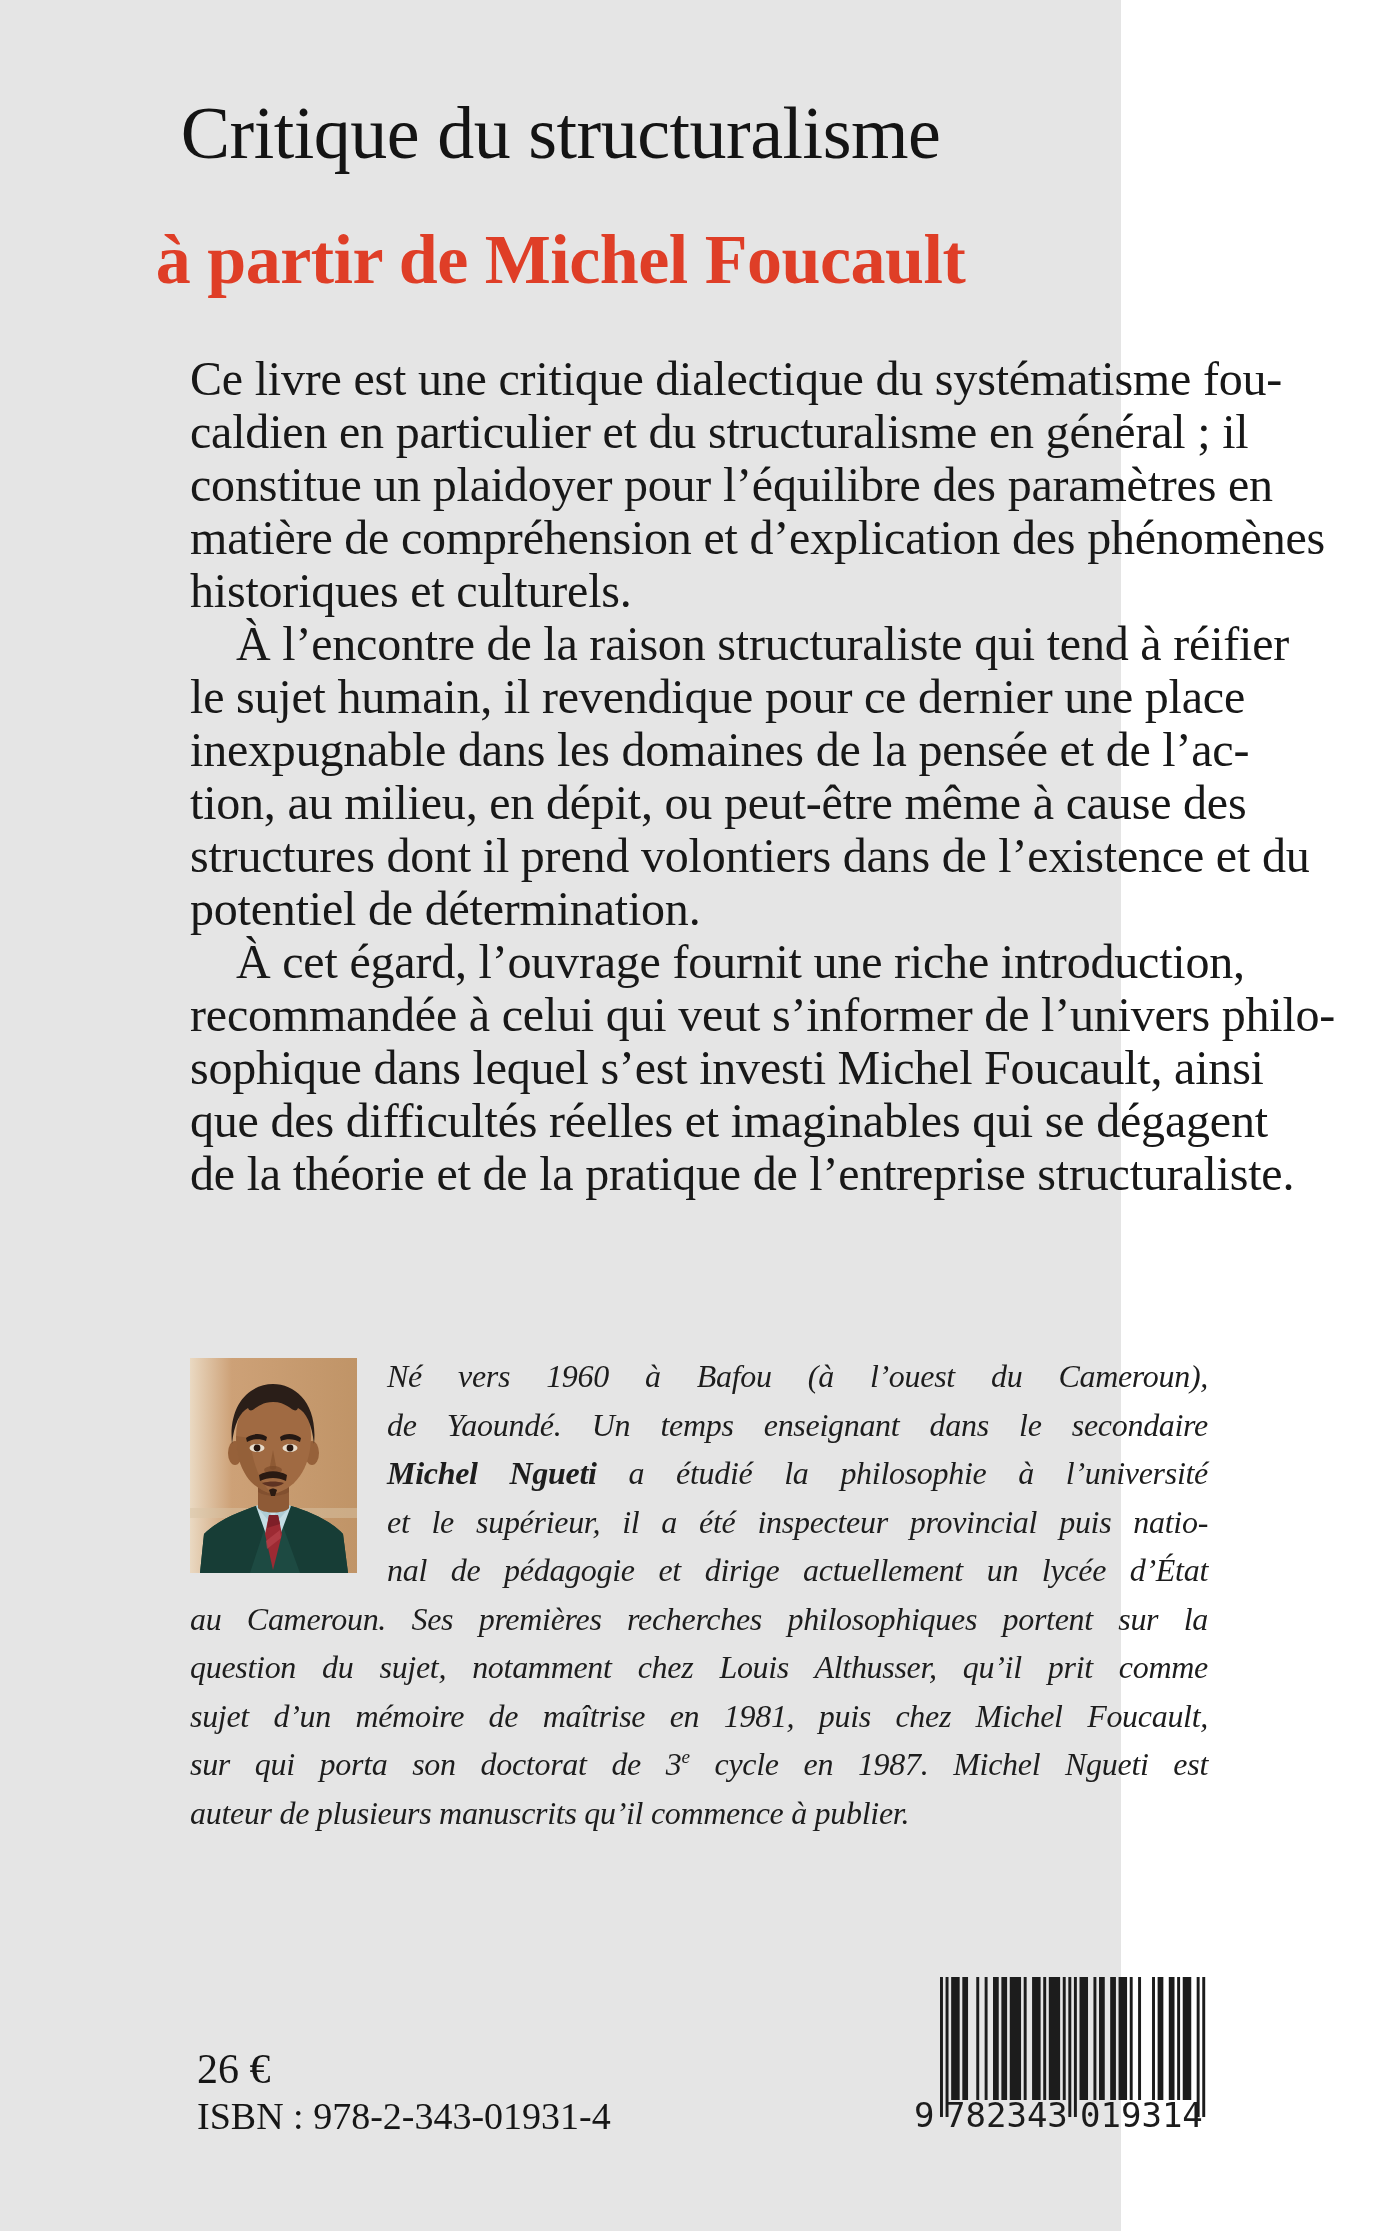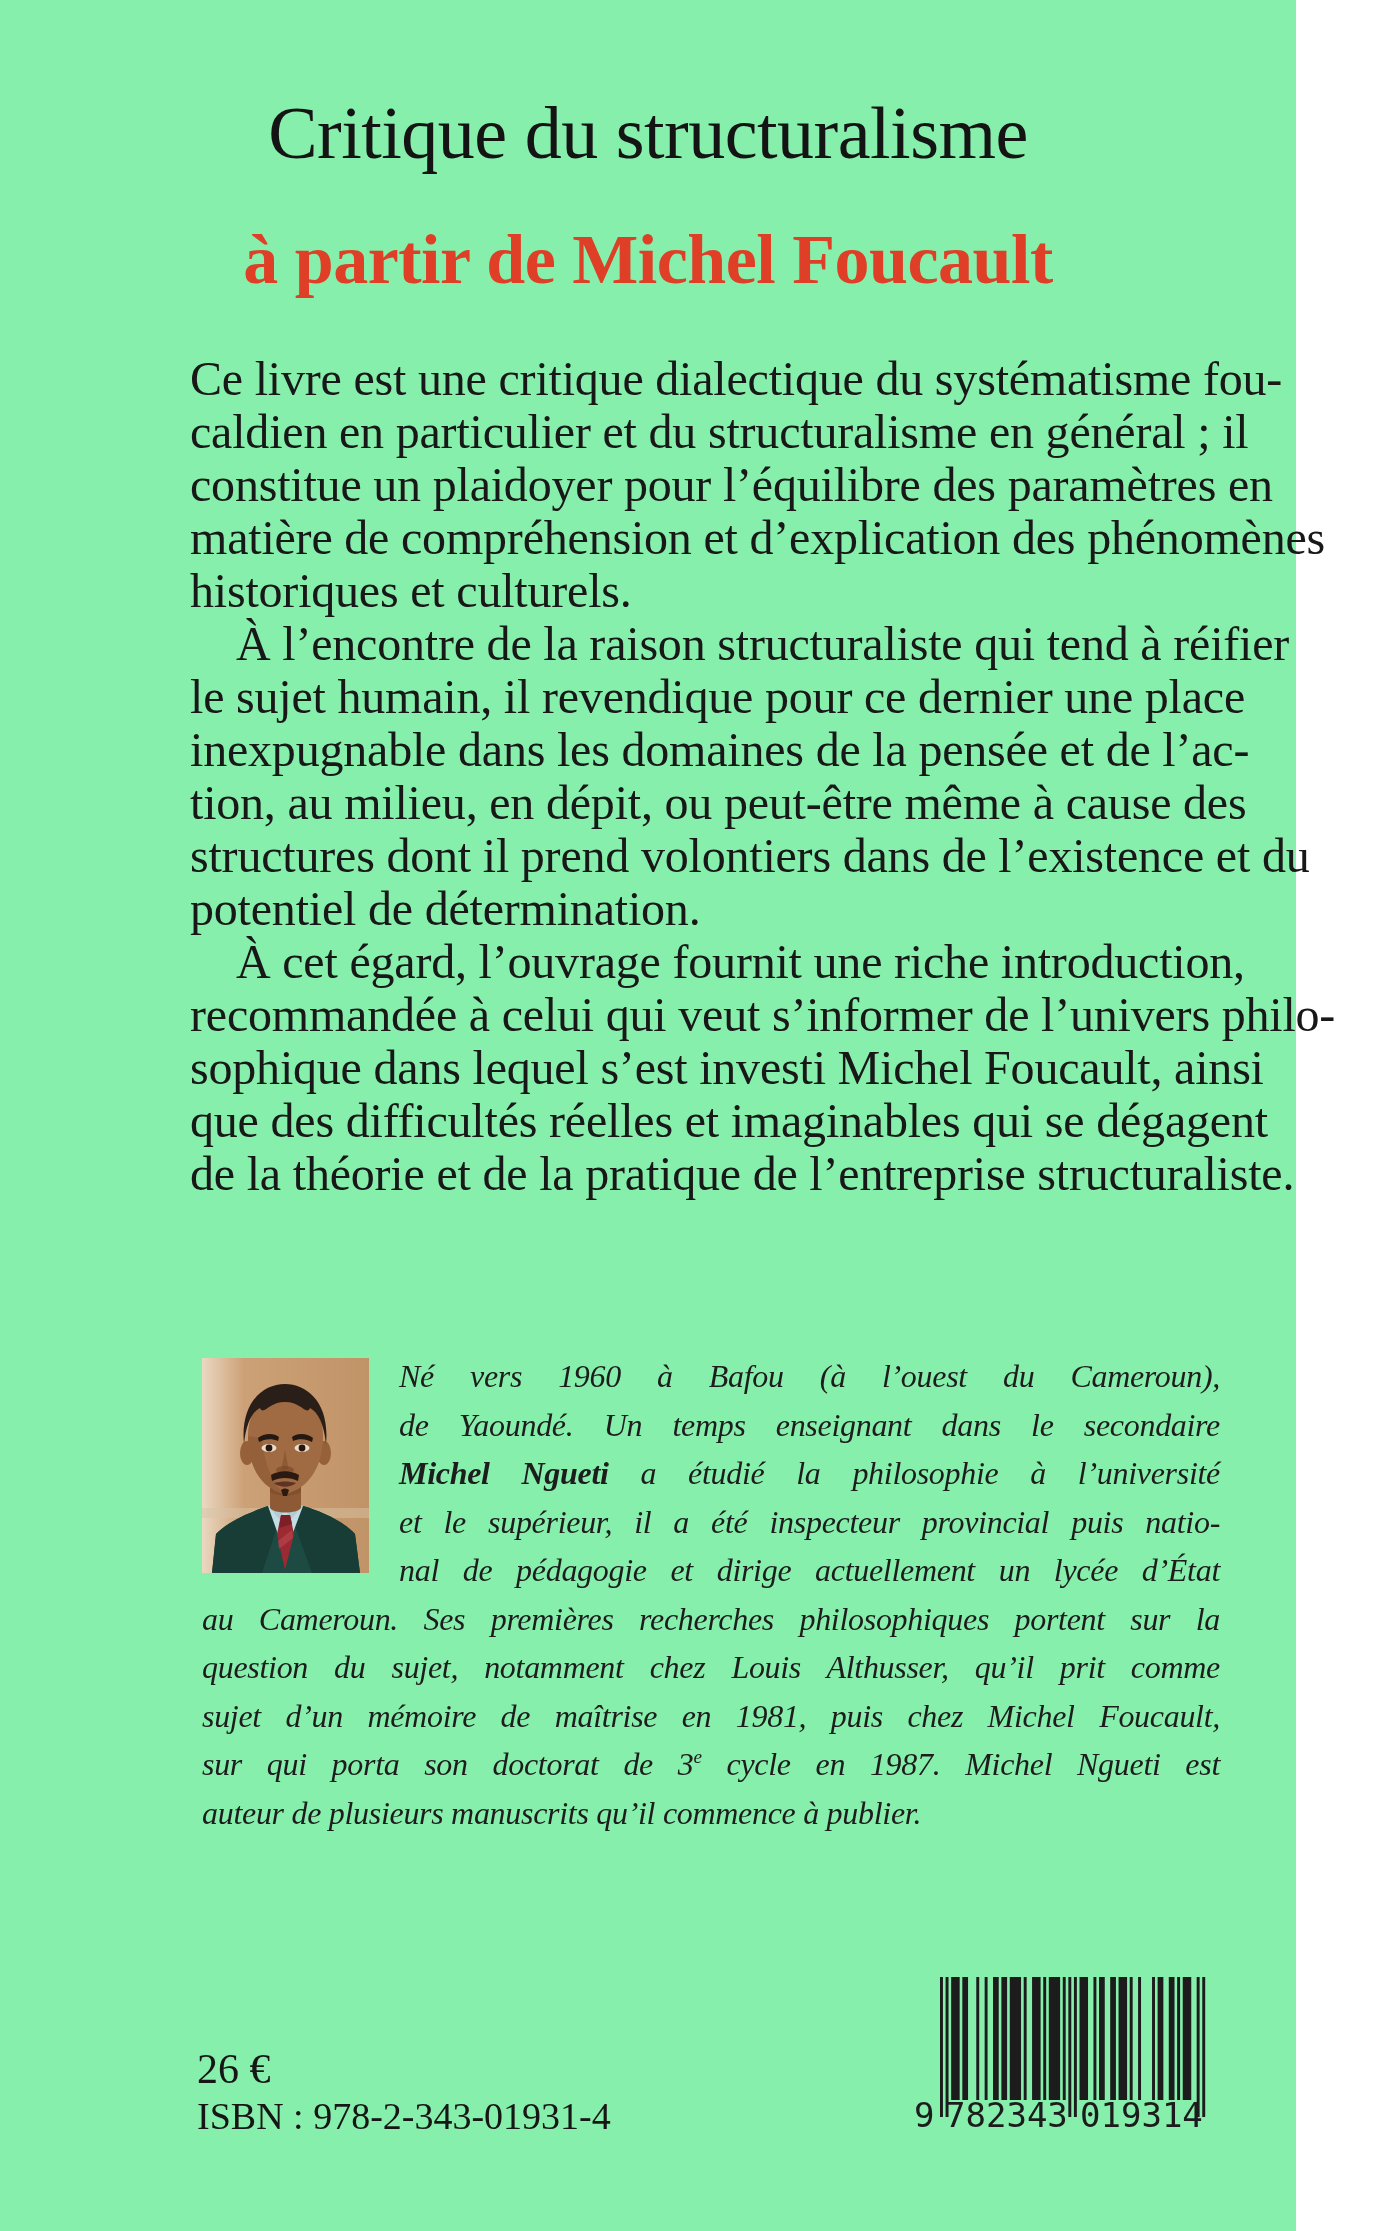--- a/index.html
+++ b/index.html
@@ -3,21 +3,21 @@
 <meta charset="utf-8">
 <style>
   html, body {
     margin: 0; padding: 0;
     width: 1400px; height: 2231px;
     background: #ffffff;
     overflow: hidden;
     font-family: "Liberation Serif", serif;
     color: #1a1a1a;
   }
-  .page { position: absolute; top: 0; left: 0; width: 1296px; height: 2231px; background: #86efac; }
+  .page { position: absolute; top: 0; left: 0; width: 1121px; height: 2231px; background: #e5e5e5; }
 
   .title-line1 {
     position: absolute; left: 0; right: 0; top: 96px;
     text-align: center;
     font-size: 74px; line-height: 1;
     letter-spacing: -0.5px;
     color: #141414;
     font-weight: 500;
   }
   .title-line2 {
@@ -37,21 +37,20 @@
   .line { text-align: justify; text-align-last: justify; white-space: nowrap; }
   .para .line:last-child { text-align-last: left; }
   .para:not(:first-child) .line:first-child { padding-left: 46px; }
 
   .author-section {
     position: absolute; left: 190px; top: 1352px; width: 1018px;
     font-style: italic;
     font-size: 32px; line-height: 48.5px;
     letter-spacing: -0.3px;
     color: #1d1d1d;
-    margin-left: 12px;
   }
   .photo-wrap {
     float: left;
     width: 167px; height: 215px;
     margin: 6px 30px 12px 0;
   }
   .photo-wrap svg { display: block; width: 167px; height: 215px; }
   .author-section b { font-weight: 700; }
   sup { font-size: 0.6em; vertical-align: super; line-height: 0; }
 

